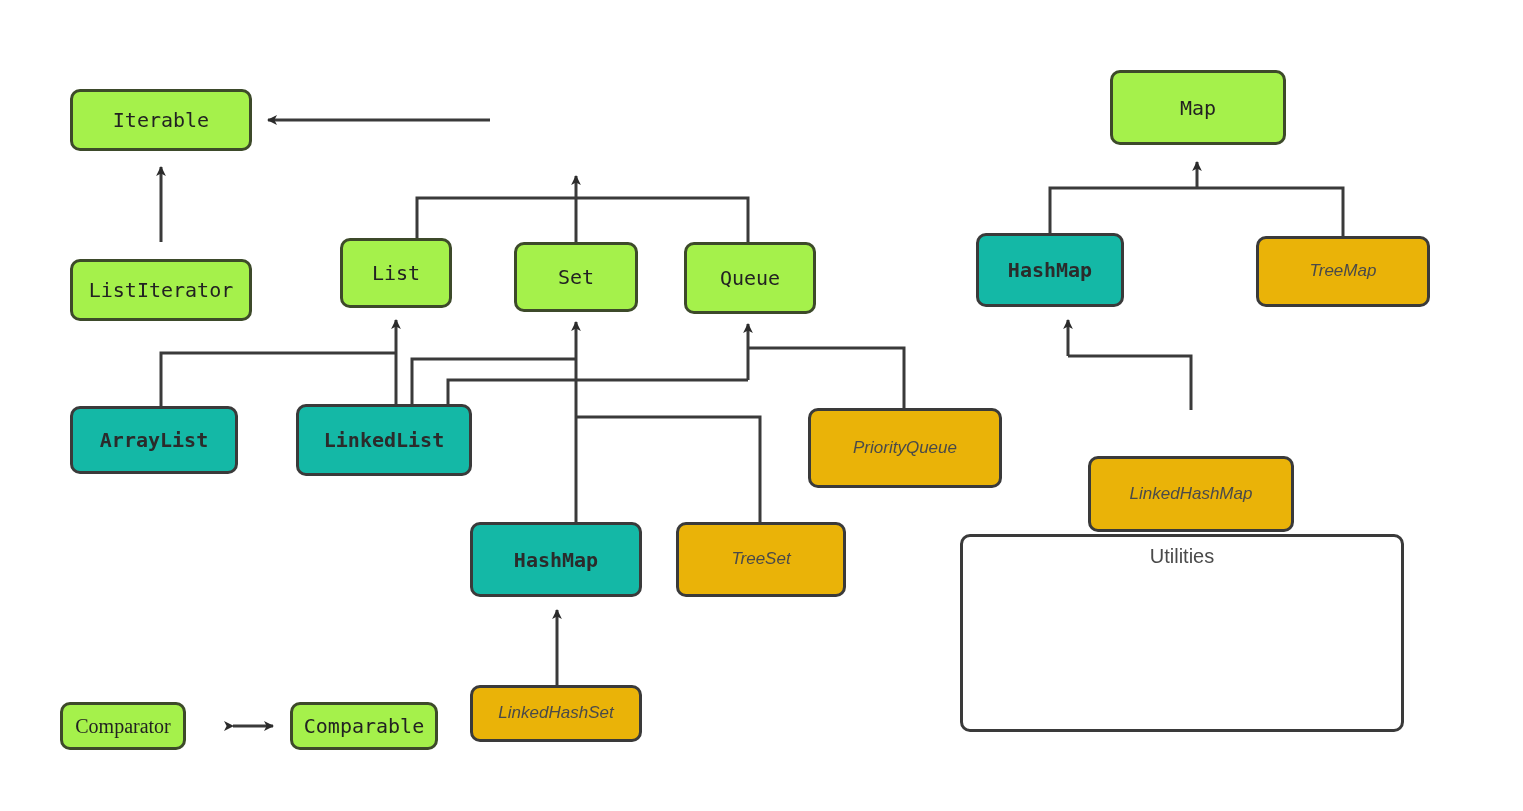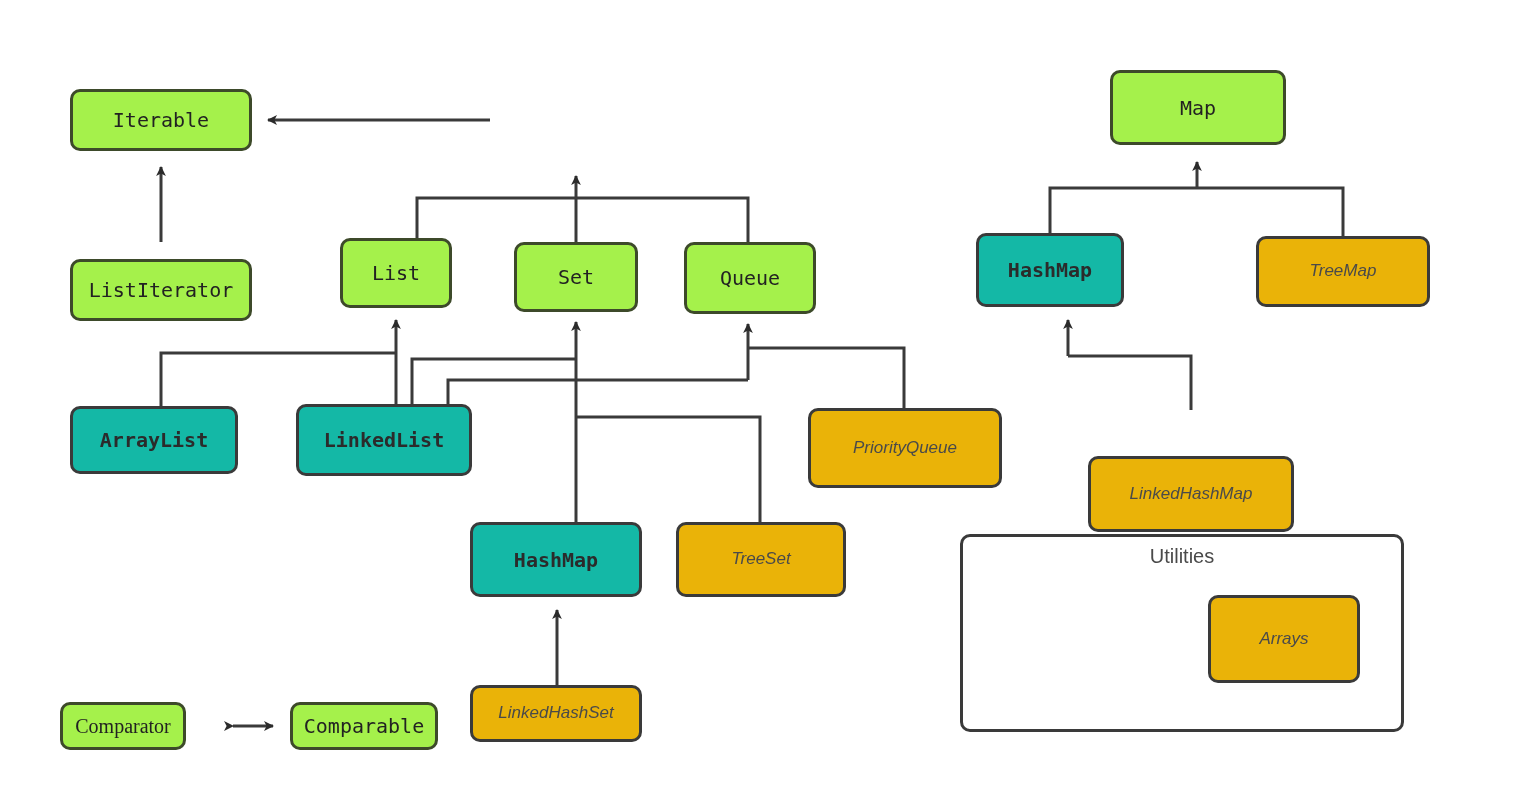--- a/index.html
+++ b/index.html
@@ -86,15 +86,14 @@
   <div class="node impl-hot" style="left:976px;top:233px;width:148px;height:74px;">HashMap</div>
   <div class="node plain" style="left:1256px;top:236px;width:174px;height:71px;">TreeMap</div>
   <div class="node plain" style="left:1088px;top:410px;width:206px;height:76px;margin-top:46px;">LinkedHashMap</div>
 
   <div class="node iface" style="left:60px;top:702px;width:126px;height:48px;font-family:Liberation Serif, serif;">Comparator</div>
   <div class="node iface" style="left:290px;top:702px;width:148px;height:48px;">Comparable</div>
 
   <div class="group-box" style="left:960px;top:534px;width:444px;height:198px;">
     <div class="group-title">Utilities</div>
   </div>
-  <div class="node plain" style="left:1208px;top:595px;width:152px;height:88px;">Arrays</div>
 
 </div>
 
 </body></html>

